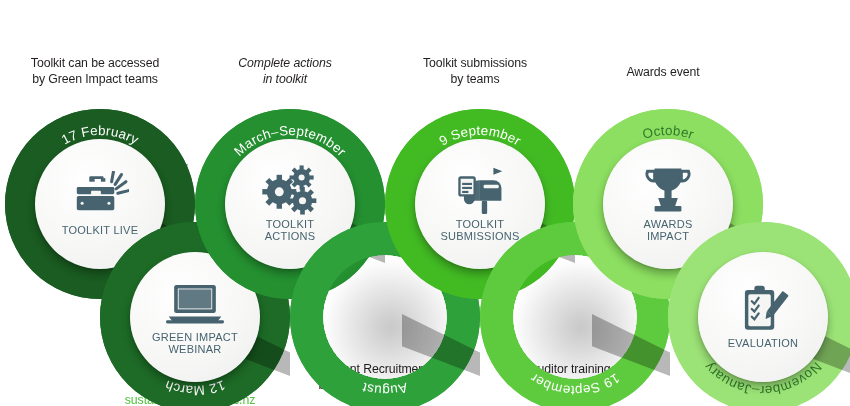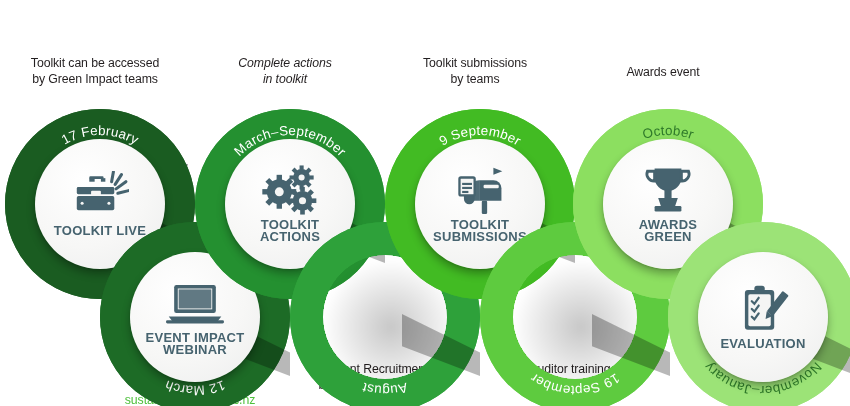--- a/index.html
+++ b/index.html
@@ -61,22 +61,22 @@
     border-radius: 50%;
     background: radial-gradient(circle at 38% 32%, #ffffff 0%, #f7f7f6 55%, #eceded 100%);
     box-shadow: 0 5px 9px rgba(0,0,0,0.30), 0 1px 2px rgba(0,0,0,0.14);
     display: flex; flex-direction: column;
     align-items: center; justify-content: center;
   }
   .hub .glyph { width: 58px; height: 50px; display:block; }
   .hub .glyph svg { width: 100%; height: 100%; display:block; }
   .hub .hublabel {
     margin-top: 4px;
-    font-size: 13px;
-    font-weight: bold;
+    font-size: 11px;
+    font-weight: normal;
     letter-spacing: 0.25px;
     line-height: 11.6px;
     color: #46636f;
     text-align: center;
     white-space: pre-line;
   }
 
   
   .datearc { position: absolute; left: 0; top: 0; width: 190px; height: 190px; pointer-events: none; }
   .datearc text { font-family: "Liberation Sans", sans-serif; font-size: 13.4px; fill: #ffffff; letter-spacing: 0.2px; }
@@ -160,21 +160,21 @@
     <svg viewBox="0 0 64 48">
       <g fill="#46636f">
         <rect x="9" y="4" width="46" height="31" rx="2.5"></rect>
         <rect x="13" y="8" width="38" height="23" fill="#f5f5f4"></rect>
         <rect x="14" y="9" width="36" height="21" fill="#46636f" opacity="0.85"></rect>
         <path d="M3 39 h58 l-4 5 H7 z"></path>
         <rect x="0" y="43" width="64" height="3.6" rx="1.6"></rect>
       </g>
     </svg>
           </span>
-          <span class="hublabel">EVENT IMPACT
+          <span class="hublabel">GREEN IMPACT
 WEBINAR</span>
         </div>
       </div>
       <div class="caption top" style="left: 180px; top: 24px; font-style: italic;">Complete actions
 in toolkit</div>
       <div class="step" style="left: 195px; top: 77px; z-index: 22;">
         <div class="ringshadow"></div>
         <div class="ring" style="background: radial-gradient(circle, rgba(255, 255, 255, 0) 0px, rgba(255, 255, 255, 0) 62px, rgb(36, 144, 48) 62px, rgb(36, 144, 48) 95px) transparent; border: 0px; box-shadow: rgb(36, 144, 48) 0px 0px 0px 33px inset;"></div>
         <div class="wedge" style="left: 112px; top: 92px;"></div>
         <svg class="datearc" viewBox="0 0 190 190">
@@ -310,21 +310,21 @@
         <path d="M13 4 h30 v10 a15 15 0 0 1 -30 0 z"></path>
         <path d="M13 7 H5 a8 8 0 0 0 8 11 z" fill="none" stroke="#46636f" stroke-width="3.2"></path>
         <path d="M43 7 h8 a8 8 0 0 1 -8 11 z" fill="none" stroke="#46636f" stroke-width="3.2"></path>
         <rect x="24" y="27" width="8" height="10"></rect>
         <path d="M17 37 h22 l-3 9 H20 z"></path>
         <rect x="13" y="46" width="30" height="6" rx="1.4"></rect>
       </g>
     </svg>
           </span>
           <span class="hublabel">AWARDS
-GREEN</span>
+IMPACT</span>
         </div>
       </div>
       <div class="caption bot" style="left: 653px; top: 330px;">Evaluation</div>
       <div class="step" style="left: 668px; top: 190px; z-index: 27;">
         <div class="ringshadow"></div>
         <div class="ring" style="background: radial-gradient(circle, rgba(255, 255, 255, 0) 0px, rgba(255, 255, 255, 0) 62px, rgb(156, 227, 119) 62px, rgb(156, 227, 119) 95px) transparent; border: 0px; box-shadow: rgb(156, 227, 119) 0px 0px 0px 33px inset;"></div>
         <div class="wedge" style="left: 112px; top: 92px;"></div>
         <svg class="datearc onlight" viewBox="0 0 190 190">
           <defs>
             <path id="arc-evaluation" d="M 164 95 A 69 69 0 0 1 26 95" fill="none"></path>

